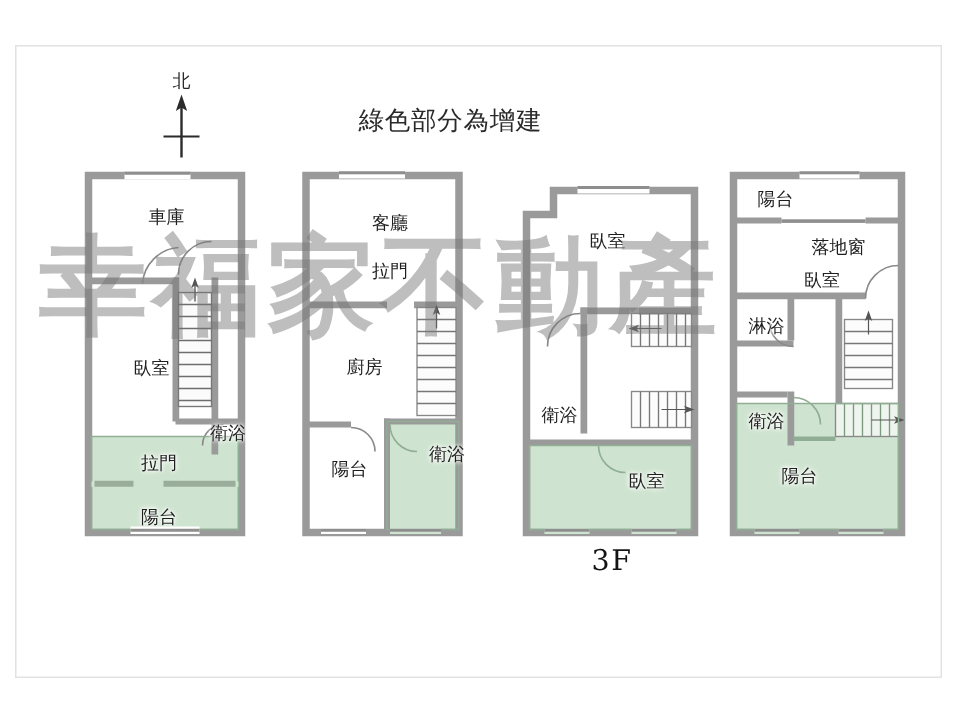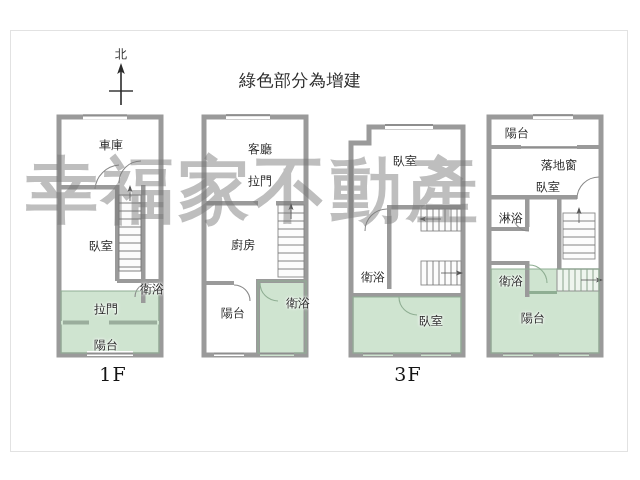--- a/index.html
+++ b/index.html
@@ -116,21 +116,20 @@
         <rect x="8" y="208" width="98" height="3.5" fill="#cfe4d0"></rect>
         <g fill="#9aad9c">
           <rect x="10" y="207.5" width="26" height="4"></rect>
           <rect x="56" y="207.5" width="48" height="4"></rect>
         </g>
 
         <rect x="34" y="238" width="46" height="5" fill="#ffffff"></rect>
         <rect x="34" y="239.5" width="46" height="2" fill="#8e8e8e"></rect>
       </g>
     </svg>
-    <div class="floorlabel">1F</div>
   <div class="rmlabel" style="left: 58px; top: 32px;">車庫</div>
       <div class="rmlabel" style="left: 48px; top: 133px;">臥室</div>
       <div class="rmlabel" style="left: 99px; top: 176px;">衛浴</div>
       <div class="rmlabel" style="left: 53px; top: 196px;">拉門</div>
       <div class="rmlabel" style="left: 53px; top: 232px;">陽台</div>
     </div>
 
   <div class="plan" id="plan2F" style="left:187px;top:82px;width:120px;height:280px;">
     <svg class="canvasbox" width="120" height="250" viewBox="0 0 120 250">
       <g>

